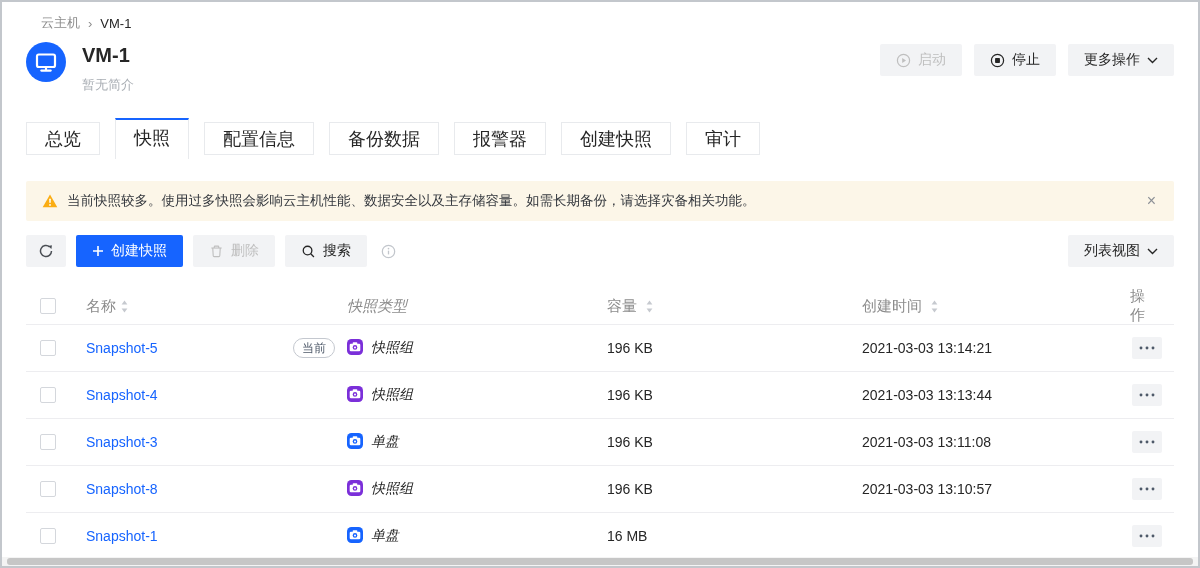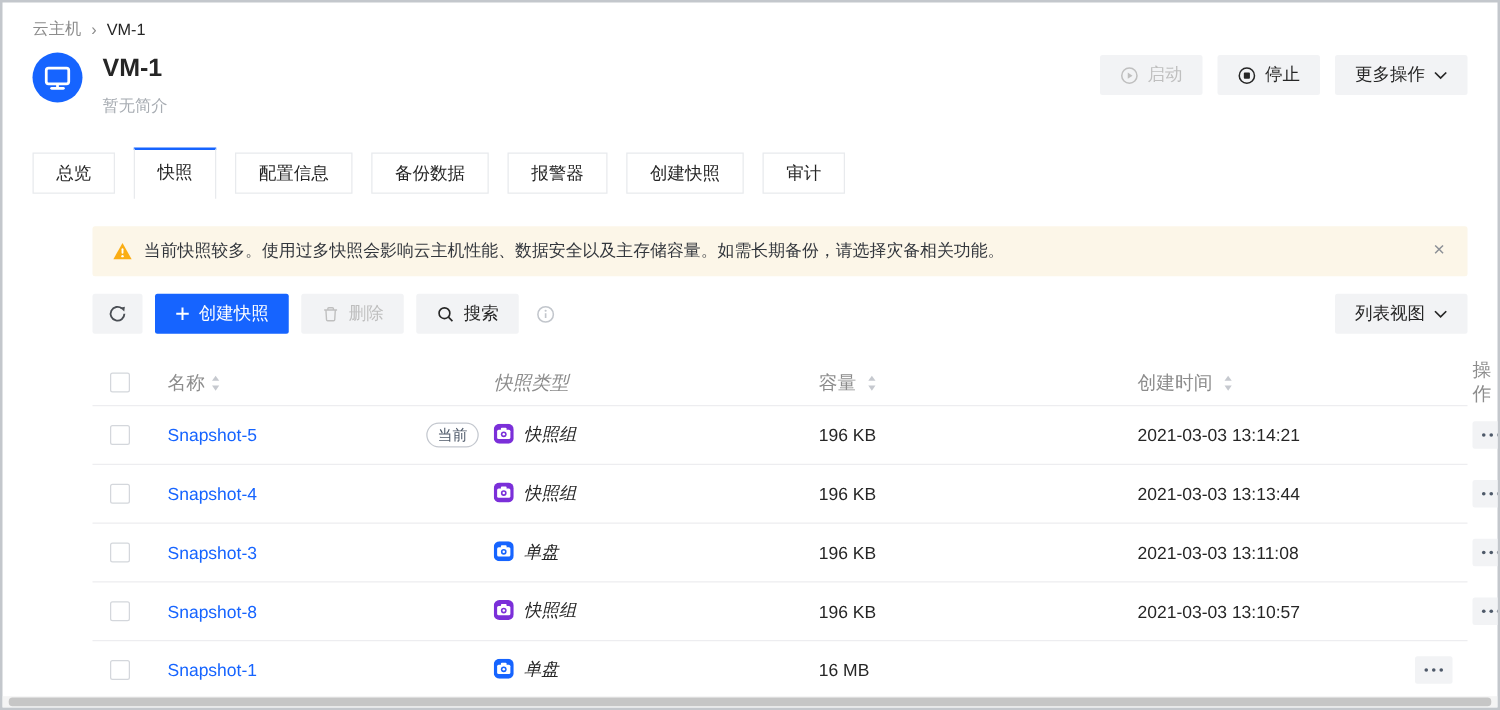--- a/index.html
+++ b/index.html
@@ -12,44 +12,44 @@
     --border:#e8eaed;
     --btn-bg:#f2f3f5;
   }
   *{box-sizing:border-box;margin:0;padding:0;}
   body{background:#e9e9e9;font-family:"Liberation Sans","DejaVu Sans",sans-serif;}
   .window{
     width:1200px;height:568px;background:#fff;border:2px solid #c3c7cc;
     position:relative;overflow:hidden;color:var(--text);
   }
   
-  .breadcrumb{padding:12px 24px 0;font-size:13px;color:var(--text-secondary);display:flex;align-items:center;gap:8px;}
+  .breadcrumb{padding:12px 39px 0;font-size:13px;color:var(--text-secondary);display:flex;align-items:center;gap:8px;}
   .bc-link{cursor:pointer;}
   .bc-current{color:var(--text);}
   
   .page-header{display:flex;align-items:flex-start;padding:10px 24px 0;}
   .vm-icon{width:40px;height:40px;border-radius:50%;background:var(--primary);display:flex;align-items:center;justify-content:center;flex:none;}
   .title-block{margin-left:16px;flex:1;}
   .page-title{font-size:20px;font-weight:bold;line-height:26px;}
   .page-subtitle{font-size:13px;color:#a8adb3;margin-top:8px;}
   .header-actions{display:flex;gap:12px;padding-top:2px;}
   .btn{height:32px;padding:0 16px;border:none;border-radius:2px;background:var(--btn-bg);
        color:var(--text);font-size:14px;display:inline-flex;align-items:center;gap:7px;cursor:pointer;
        font-family:inherit;white-space:nowrap;}
   .btn.disabled{color:var(--disabled);cursor:default;}
   .btn-primary{background:var(--primary);color:#fff;}
   .btn svg{flex:none;}
   .icon-btn{width:40px;padding:0;justify-content:center;}
   
   .tabs{display:flex;gap:15px;padding:0 24px;margin-top:24px;align-items:flex-start;}
-  .tab{margin-top:4px;height:33px;padding:0 18px;display:flex;align-items:center;font-size:14px;
+  .tab{margin-top:4px;height:33px;padding:0 18px;display:flex;align-items:center;font-size:18px;
        background:#fff;border:1px solid var(--border);cursor:pointer;}
   .tab.active{margin-top:0;height:41px;border-top:2px solid var(--primary);border-bottom:none;padding-bottom:4px;}
   
-  .content{padding:0 24px;margin-left:48px;}
+  .content{padding:0 24px;}
   .alert{margin-top:22px;height:40px;background:var(--banner-bg);display:flex;align-items:center;
          gap:9px;padding:0 16px;font-size:13.5px;color:#33373d;border-radius:2px;}
   .alert-close{margin-left:auto;color:#8c9096;font-size:16px;line-height:1;cursor:pointer;padding:2px;}
   
   .toolbar{margin-top:14px;display:flex;align-items:center;gap:10px;}
   .info-ic{margin-left:4px;display:inline-flex;cursor:pointer;}
   .spacer{flex:1;}
   
   .table{margin-top:21px;font-size:14px;}
   .thead{display:flex;align-items:center;height:36px;color:var(--text-secondary);font-size:15px;}

